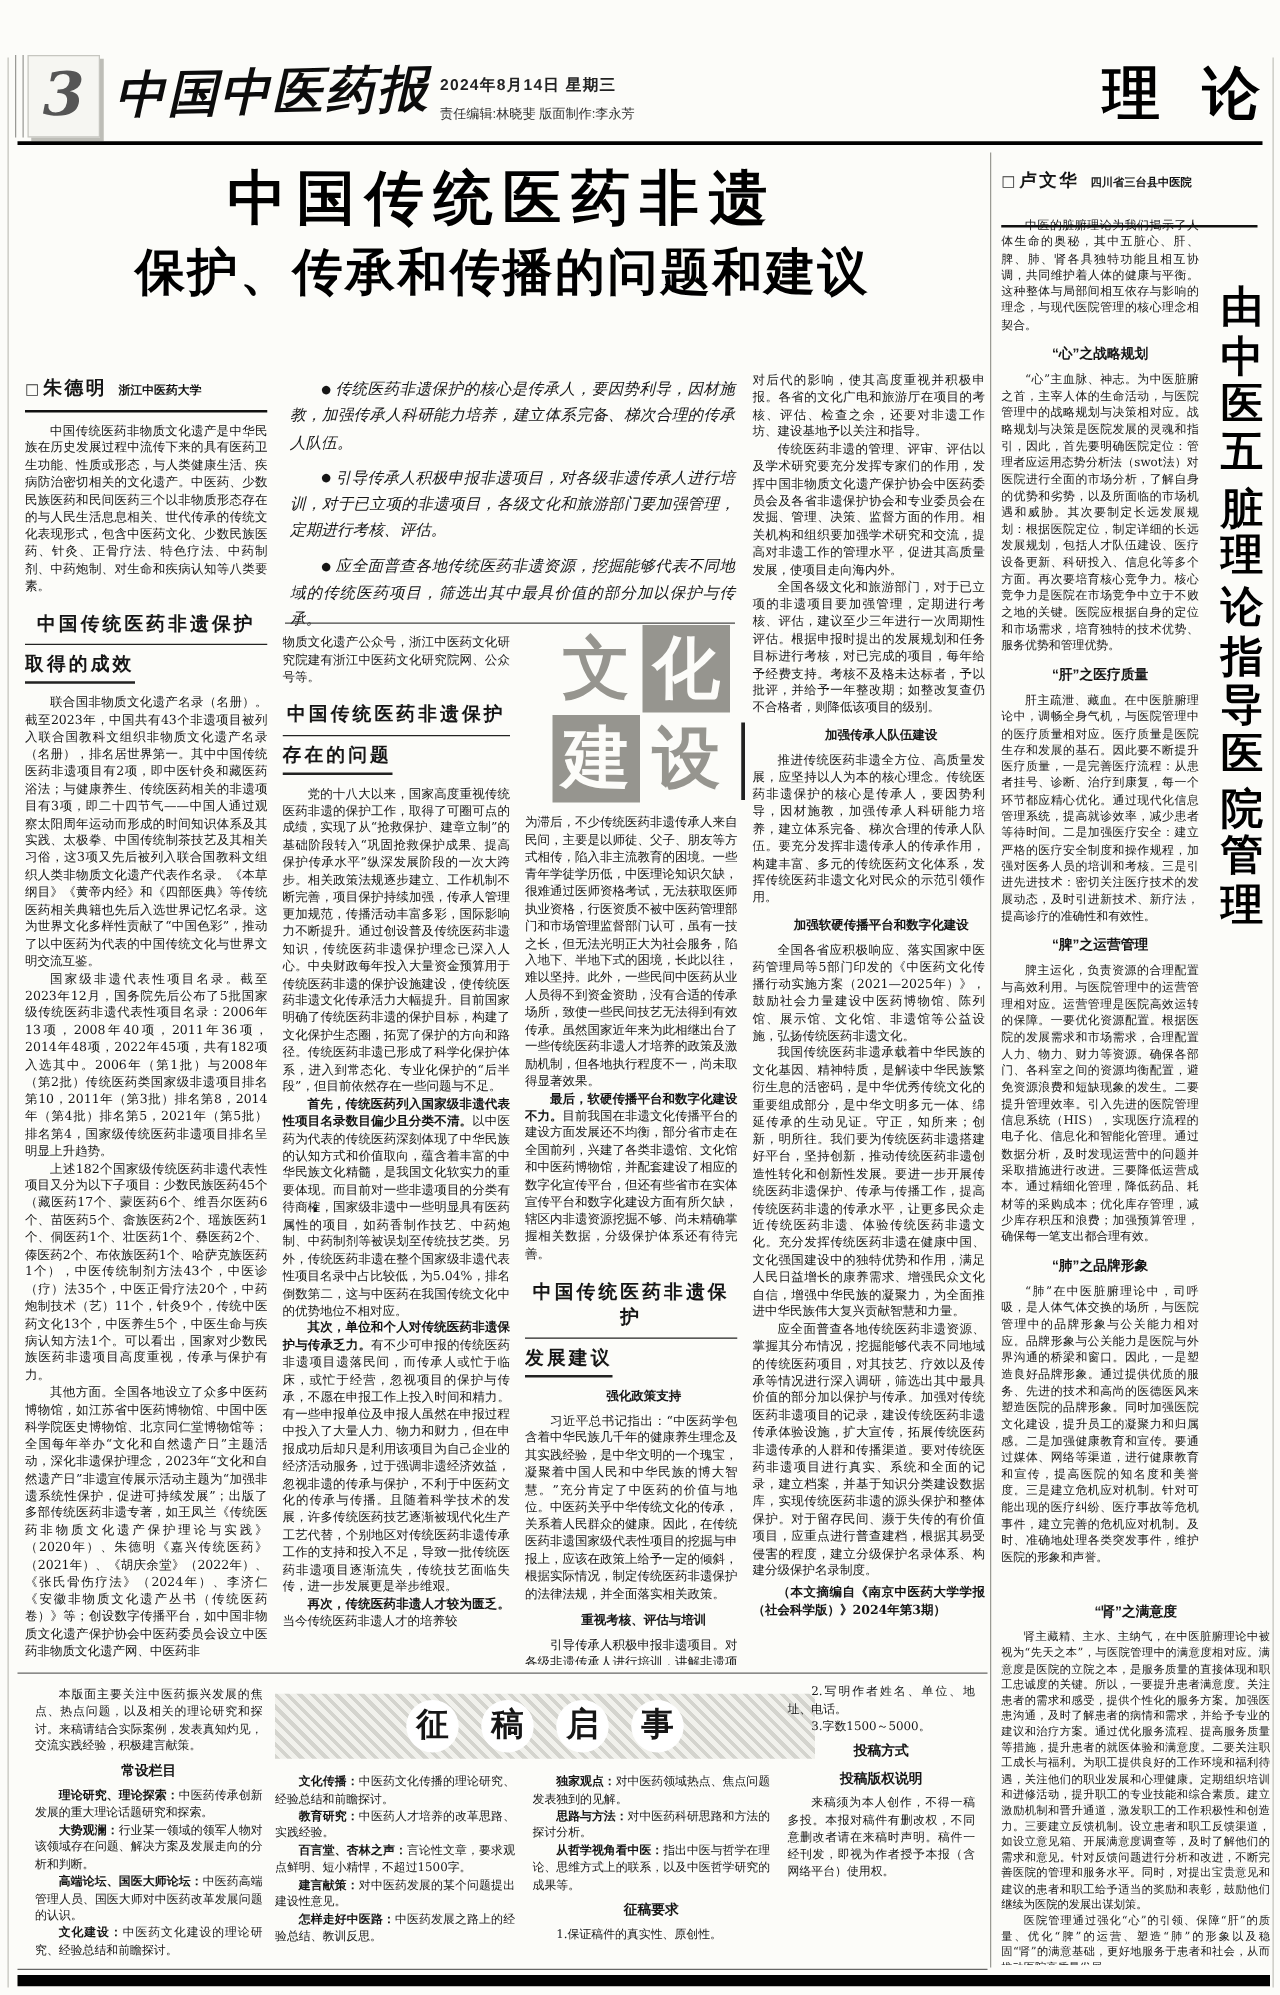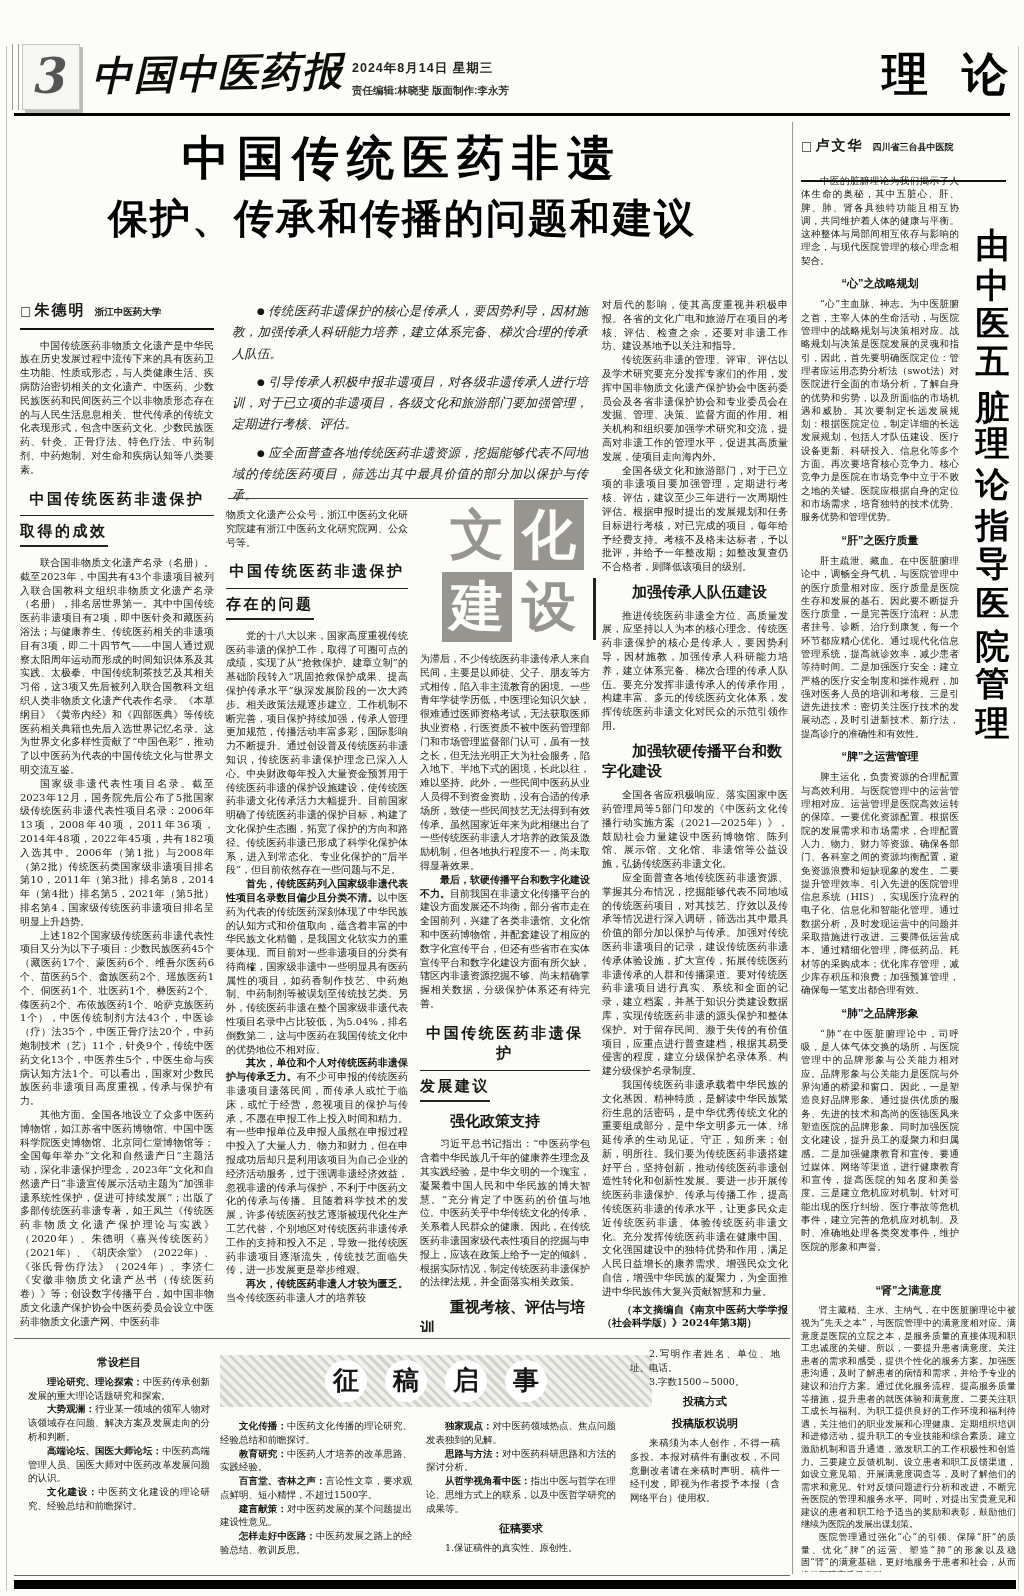--- a/index.html
+++ b/index.html
@@ -10,21 +10,21 @@
 
   
   .pnum-lines{position:absolute;left:12px;top:44px;height:66px;width:5px;border-left:1px solid #9a9a96;border-right:1px solid #9a9a96;}
   .pnum-box{position:absolute;left:22px;top:44px;width:56px;height:64px;background:#f6f6f2;border:1px solid #c6c6c0;
             box-shadow:3px 3px 0 #bdbdb7;font:italic bold 48px "DejaVu Serif",serif;color:#555;
             text-align:center;line-height:62px;}
   .masthead{position:absolute;left:92px;top:46px;font-family:"DejaVu Serif",serif;font-weight:bold;font-style:italic;
             font-size:40px;letter-spacing:2px;color:#0c0c0c;transform:rotate(-1.2deg);}
   .dateblock{position:absolute;left:352px;top:60px;font-family:"Liberation Sans",sans-serif;color:#222;}
   .dateblock .d1{font-size:12.5px;font-weight:bold;letter-spacing:1px;}
-  .dateblock .d2{font-size:10.5px;margin-top:7px;color:#333;font-weight:bold;}
+  .dateblock .d2{font-size:10.5px;margin-top:7px;color:#333;}
   .section-title{position:absolute;right:16px;top:44px;font-family:"DejaVu Serif",serif;font-weight:bold;
                  font-size:46px;letter-spacing:34px;margin-right:-34px;white-space:nowrap;color:#000;}
   .hdr-rule{position:absolute;left:14px;right:14px;top:113px;height:3px;background:#000;}
 
   
   .headline{position:absolute;left:16px;top:132px;width:772px;text-align:center;
             font-family:"Liberation Sans",sans-serif;font-weight:bold;color:#000;}
   .hl1{font-size:47px;letter-spacing:8px;line-height:1.1;}
   .hl2{font-size:40px;letter-spacing:2px;line-height:1.2;margin-top:10px;}
 
@@ -39,21 +39,21 @@
   .p b,.cont b{font-weight:bold;}
   .author-blk{border-bottom:2px solid #111;padding:2px 0 7px;margin-bottom:9px;text-align:left;text-indent:0;}
   .amark{font-size:12px;color:#333;}
   .aname{font-size:15px;font-weight:bold;letter-spacing:2px;}
   .aaff{font-size:9.5px;font-weight:bold;font-family:"Liberation Sans",sans-serif;margin-left:6px;}
   .sech{margin:12px 0 9px;text-align:left;}
   .sech .l1{display:block;font-weight:bold;font-size:15px;letter-spacing:2.5px;text-align:center;
             border-bottom:1px solid #222;padding-bottom:6px;margin-bottom:5px;text-indent:0;}
   .sech .l2{display:inline-block;font-weight:bold;font-size:15px;letter-spacing:2.5px;
             border-bottom:2px solid #222;padding-bottom:3px;text-indent:0;text-align:right;}
-  .subh{font-family:"Liberation Sans",sans-serif;font-weight:bold;font-size:15px;margin:8px 0 6px;text-indent:2em;text-align:left;}
+  .subh{font-family:"Liberation Sans",sans-serif;font-weight:bold;font-size:10px;margin:8px 0 6px;text-indent:2em;text-align:center;}
   .note{text-indent:2em;font-weight:bold;margin-top:4px;}
 
   
   .bullets{position:absolute;left:232px;top:300px;width:356px;font-style:italic;font-size:12.5px;
            line-height:1.7;text-align:justify;}
   .bullets .bl{text-indent:2em;margin-bottom:7px;}
   .bullets .bl::before{content:"● ";font-size:9px;vertical-align:1px;}
   .bullets-rule{position:absolute;left:228px;top:498px;width:360px;height:1px;background:#444;}
 
   
@@ -178,22 +178,22 @@
   </div>
 
   <div class="col col4">
     <div class="cont">对后代的影响，使其高度重视并积极申报。各省的文化广电和旅游厅在项目的考核、评估、检查之余，还要对非遗工作坊、建设基地予以关注和指导。</div>
     <div class="p">传统医药非遗的管理、评审、评估以及学术研究要充分发挥专家们的作用，发挥中国非物质文化遗产保护协会中医药委员会及各省非遗保护协会和专业委员会在发掘、管理、决策、监督方面的作用。相关机构和组织要加强学术研究和交流，提高对非遗工作的管理水平，促进其高质量发展，使项目走向海内外。</div>
     <div class="p">全国各级文化和旅游部门，对于已立项的非遗项目要加强管理，定期进行考核、评估，建议至少三年进行一次周期性评估。根据申报时提出的发展规划和任务目标进行考核，对已完成的项目，每年给予经费支持。考核不及格未达标者，予以批评，并给予一年整改期；如整改复查仍不合格者，则降低该项目的级别。</div>
     <div class="subh">加强传承人队伍建设</div>
     <div class="p">推进传统医药非遗全方位、高质量发展，应坚持以人为本的核心理念。传统医药非遗保护的核心是传承人，要因势利导，因材施教，加强传承人科研能力培养，建立体系完备、梯次合理的传承人队伍。要充分发挥非遗传承人的传承作用，构建丰富、多元的传统医药文化体系，发挥传统医药非遗文化对民众的示范引领作用。</div>
     <div class="subh">加强软硬传播平台和数字化建设</div>
     <div class="p">全国各省应积极响应、落实国家中医药管理局等5部门印发的《中医药文化传播行动实施方案（2021—2025年）》，鼓励社会力量建设中医药博物馆、陈列馆、展示馆、文化馆、非遗馆等公益设施，弘扬传统医药非遗文化。</div>
+    <div class="p">我国传统医药非遗承载着中华民族的文化基因、精神特质，是解读中华民族繁衍生息的活密码，是中华优秀传统文化的重要组成部分，是中华文明多元一体、绵延传承的生动见证。守正，知所来；创新，明所往。我们要为传统医药非遗搭建好平台，坚持创新，推动传统医药非遗创造性转化和创新性发展。要进一步开展传统医药非遗保护、传承与传播工作，提高传统医药非遗的传承水平，让更多民众走近传统医药非遗、体验传统医药非遗文化。充分发挥传统医药非遗在健康中国、文化强国建设中的独特优势和作用，满足人民日益增长的康养需求、增强民众文化自信，增强中华民族的凝聚力，为全面推进中华民族伟大复兴贡献智慧和力量。</div>
     <div class="p">应全面普查各地传统医药非遗资源、掌握其分布情况，挖掘能够代表不同地域的传统医药项目，对其技艺、疗效以及传承等情况进行深入调研，筛选出其中最具价值的部分加以保护与传承。加强对传统医药非遗项目的记录，建设传统医药非遗传承体验设施，扩大宣传，拓展传统医药非遗传承的人群和传播渠道。要对传统医药非遗项目进行真实、系统和全面的记录，建立档案，并基于知识分类建设数据库，实现传统医药非遗的源头保护和整体保护。对于留存民间、濒于失传的有价值项目，应重点进行普查建档，根据其易受侵害的程度，建立分级保护名录体系、构建分级保护名录制度。</div>
-    <div class="p">我国传统医药非遗承载着中华民族的文化基因、精神特质，是解读中华民族繁衍生息的活密码，是中华优秀传统文化的重要组成部分，是中华文明多元一体、绵延传承的生动见证。守正，知所来；创新，明所往。我们要为传统医药非遗搭建好平台，坚持创新，推动传统医药非遗创造性转化和创新性发展。要进一步开展传统医药非遗保护、传承与传播工作，提高传统医药非遗的传承水平，让更多民众走近传统医药非遗、体验传统医药非遗文化。充分发挥传统医药非遗在健康中国、文化强国建设中的独特优势和作用，满足人民日益增长的康养需求、增强民众文化自信，增强中华民族的凝聚力，为全面推进中华民族伟大复兴贡献智慧和力量。</div>
     <div class="note">（本文摘编自《南京中医药大学学报（社会科学版）》2024年第3期）</div>
   </div>
 
   <div class="vdiv"></div>
   <div class="rart">
     <div class="rauthor author-blk">
       <span class="amark">□</span>
       <span class="aname">卢文华</span>
       <span class="aaff">四川省三台县中医院</span>
     </div>
@@ -211,20 +211,21 @@
     </div>
     <div class="rwide">
       <div class="rsubh">“肾”之满意度</div>
       <div class="p">肾主藏精、主水、主纳气，在中医脏腑理论中被视为“先天之本”，与医院管理中的满意度相对应。满意度是医院的立院之本，是服务质量的直接体现和职工忠诚度的关键。所以，一要提升患者满意度。关注患者的需求和感受，提供个性化的服务方案。加强医患沟通，及时了解患者的病情和需求，并给予专业的建议和治疗方案。通过优化服务流程、提高服务质量等措施，提升患者的就医体验和满意度。二要关注职工成长与福利。为职工提供良好的工作环境和福利待遇，关注他们的职业发展和心理健康。定期组织培训和进修活动，提升职工的专业技能和综合素质。建立激励机制和晋升通道，激发职工的工作积极性和创造力。三要建立反馈机制。设立患者和职工反馈渠道，如设立意见箱、开展满意度调查等，及时了解他们的需求和意见。针对反馈问题进行分析和改进，不断完善医院的管理和服务水平。同时，对提出宝贵意见和建议的患者和职工给予适当的奖励和表彰，鼓励他们继续为医院的发展出谋划策。</div>
       <div class="p">医院管理通过强化“心”的引领、保障“肝”的质量、优化“脾”的运营、塑造“肺”的形象以及稳固“肾”的满意基础，更好地服务于患者和社会，从而推动医院高质量发展。</div>
     </div>
   </div>
 
   <div class="fbox">
     <div class="fa">
+      <div class="p">本版面主要关注中医药振兴发展的焦点、热点问题，以及相关的理论研究和探讨。来稿请结合实际案例，发表真知灼见，交流实践经验，积极建言献策。</div>
       <div class="fh">常设栏目</div>
       <div>
           <div class="fi"><b>理论研究、理论探索：</b><span>中医药传承创新发展的重大理论话题研究和探索。</span></div>
           <div class="fi"><b>大势观澜：</b><span>行业某一领域的领军人物对该领域存在问题、解决方案及发展走向的分析和判断。</span></div>
           <div class="fi"><b>高端论坛、国医大师论坛：</b><span>中医药高端管理人员、国医大师对中医药改革发展问题的认识。</span></div>
           <div class="fi"><b>文化建设：</b><span>中医药文化建设的理论研究、经验总结和前瞻探讨。</span></div>
         </div>
     </div>
     <div class="fband">
       <div class="circ">征</div>

